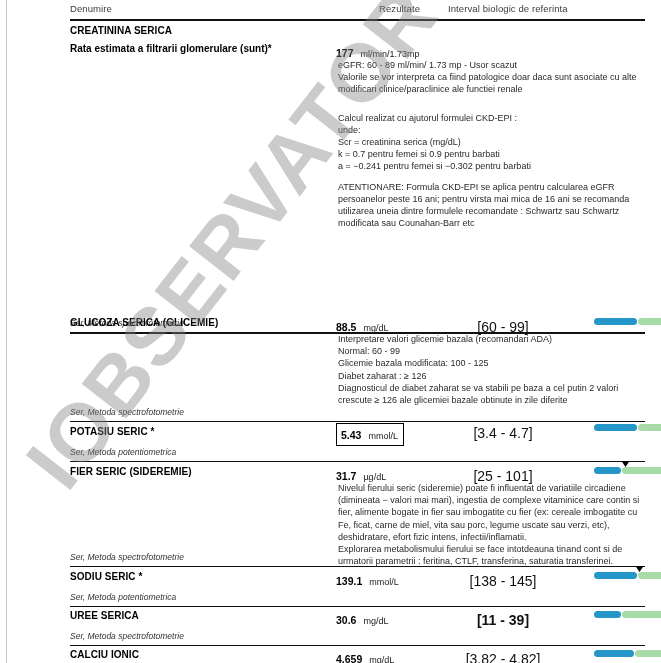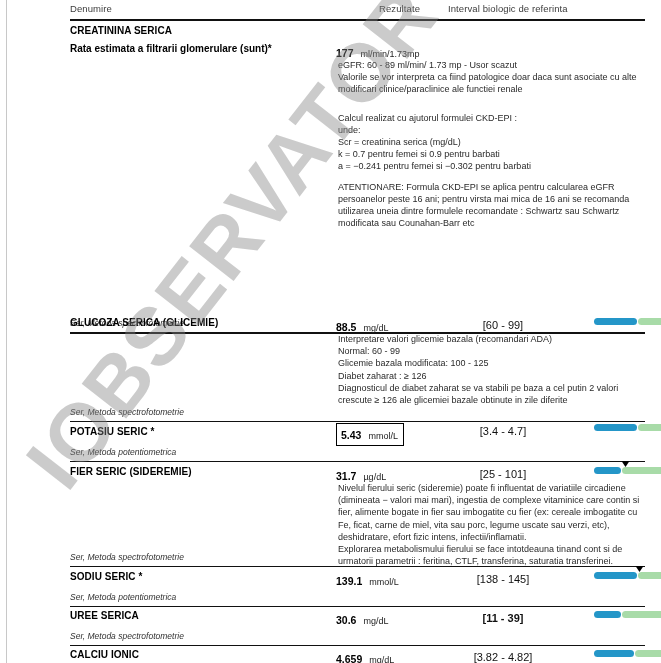--- a/index.html
+++ b/index.html
@@ -144,21 +144,21 @@
     padding: 2px 5px 2px 4px;
     display: inline-block;
     line-height: 1.05;
   }
 
   .ref {
     position: absolute;
     left: 378px;
     width: 110px;
     text-align: center;
-    font-size: 11px;
+    font-size: 14px;
     color: #111;
     white-space: nowrap;
   }
 
   .note {
     position: absolute;
     left: 268px;
     width: 310px;
     font-size: 9px;
     line-height: 12.2px;

